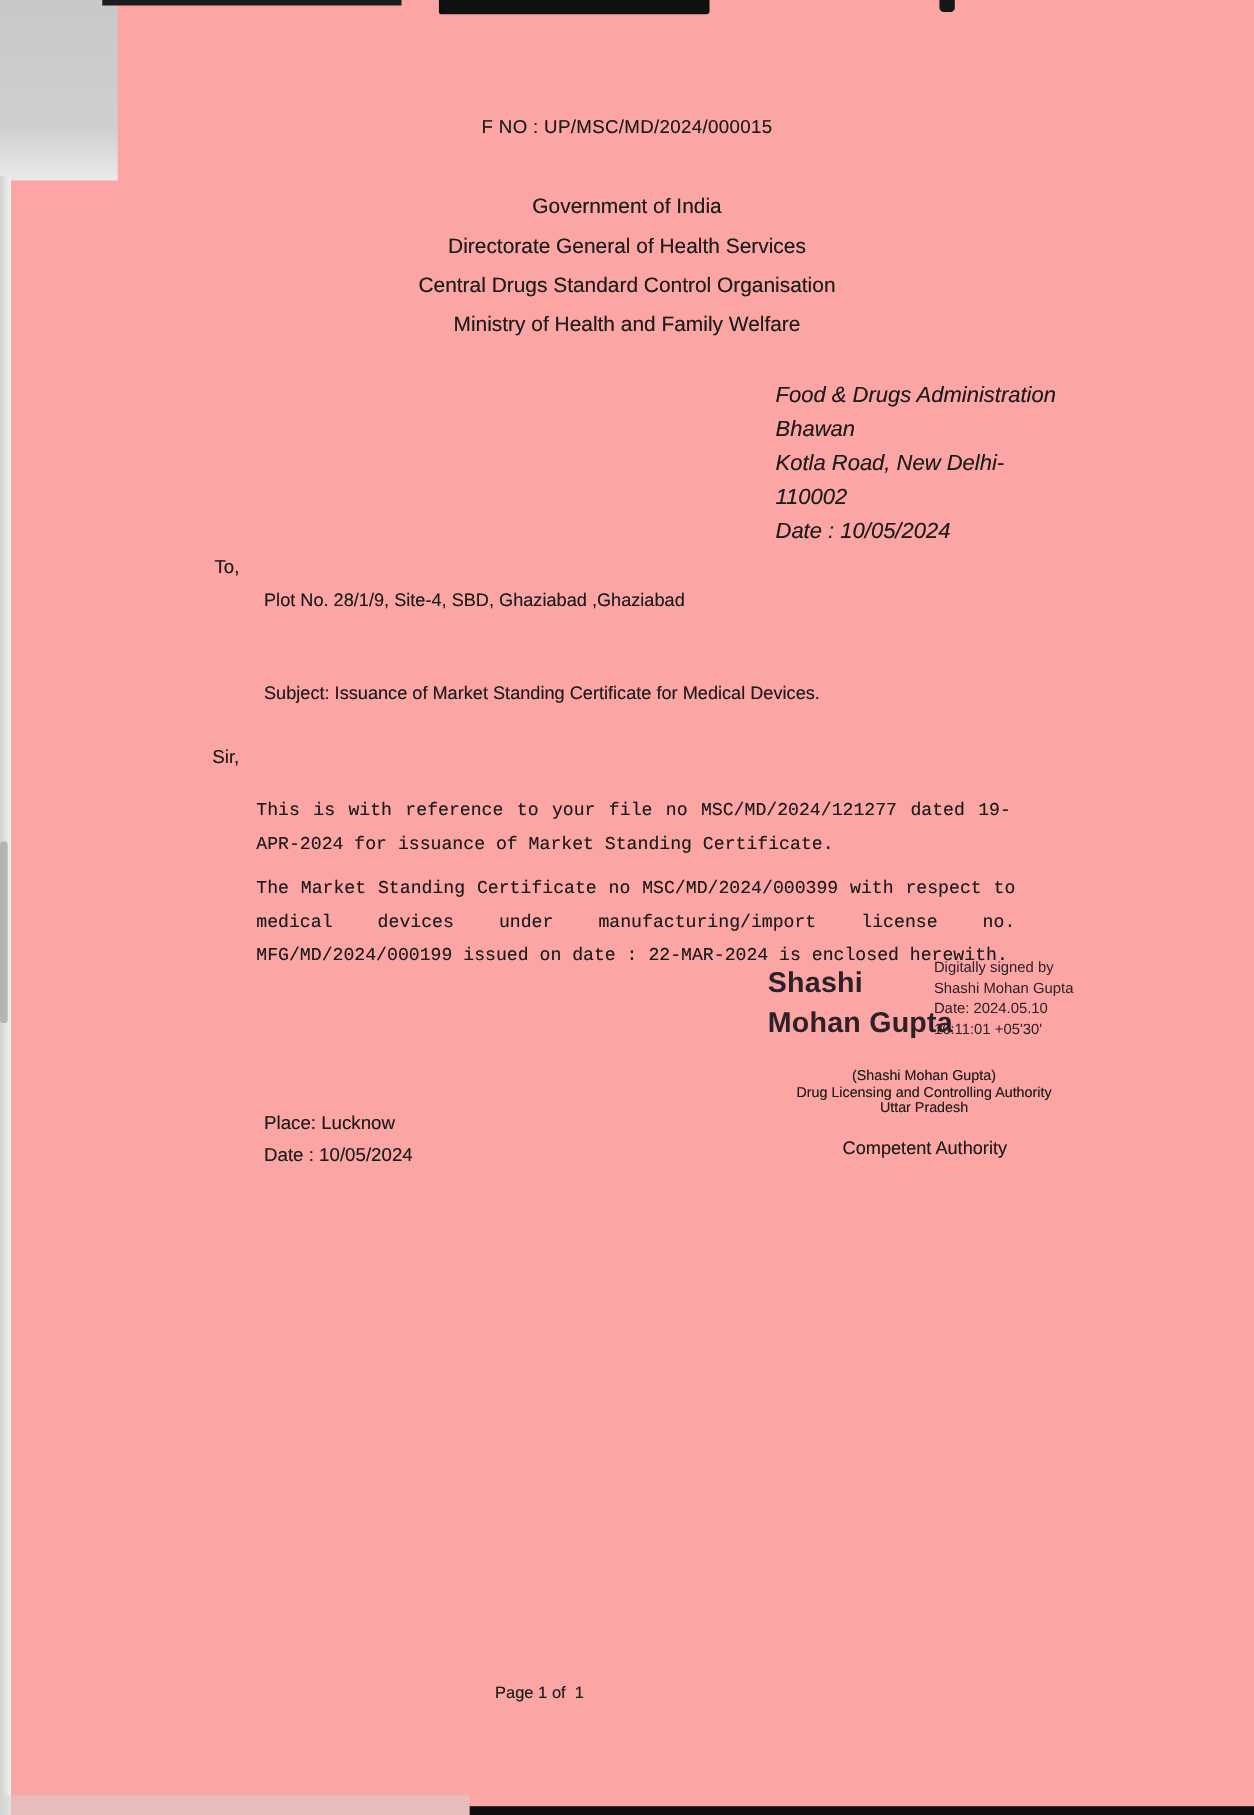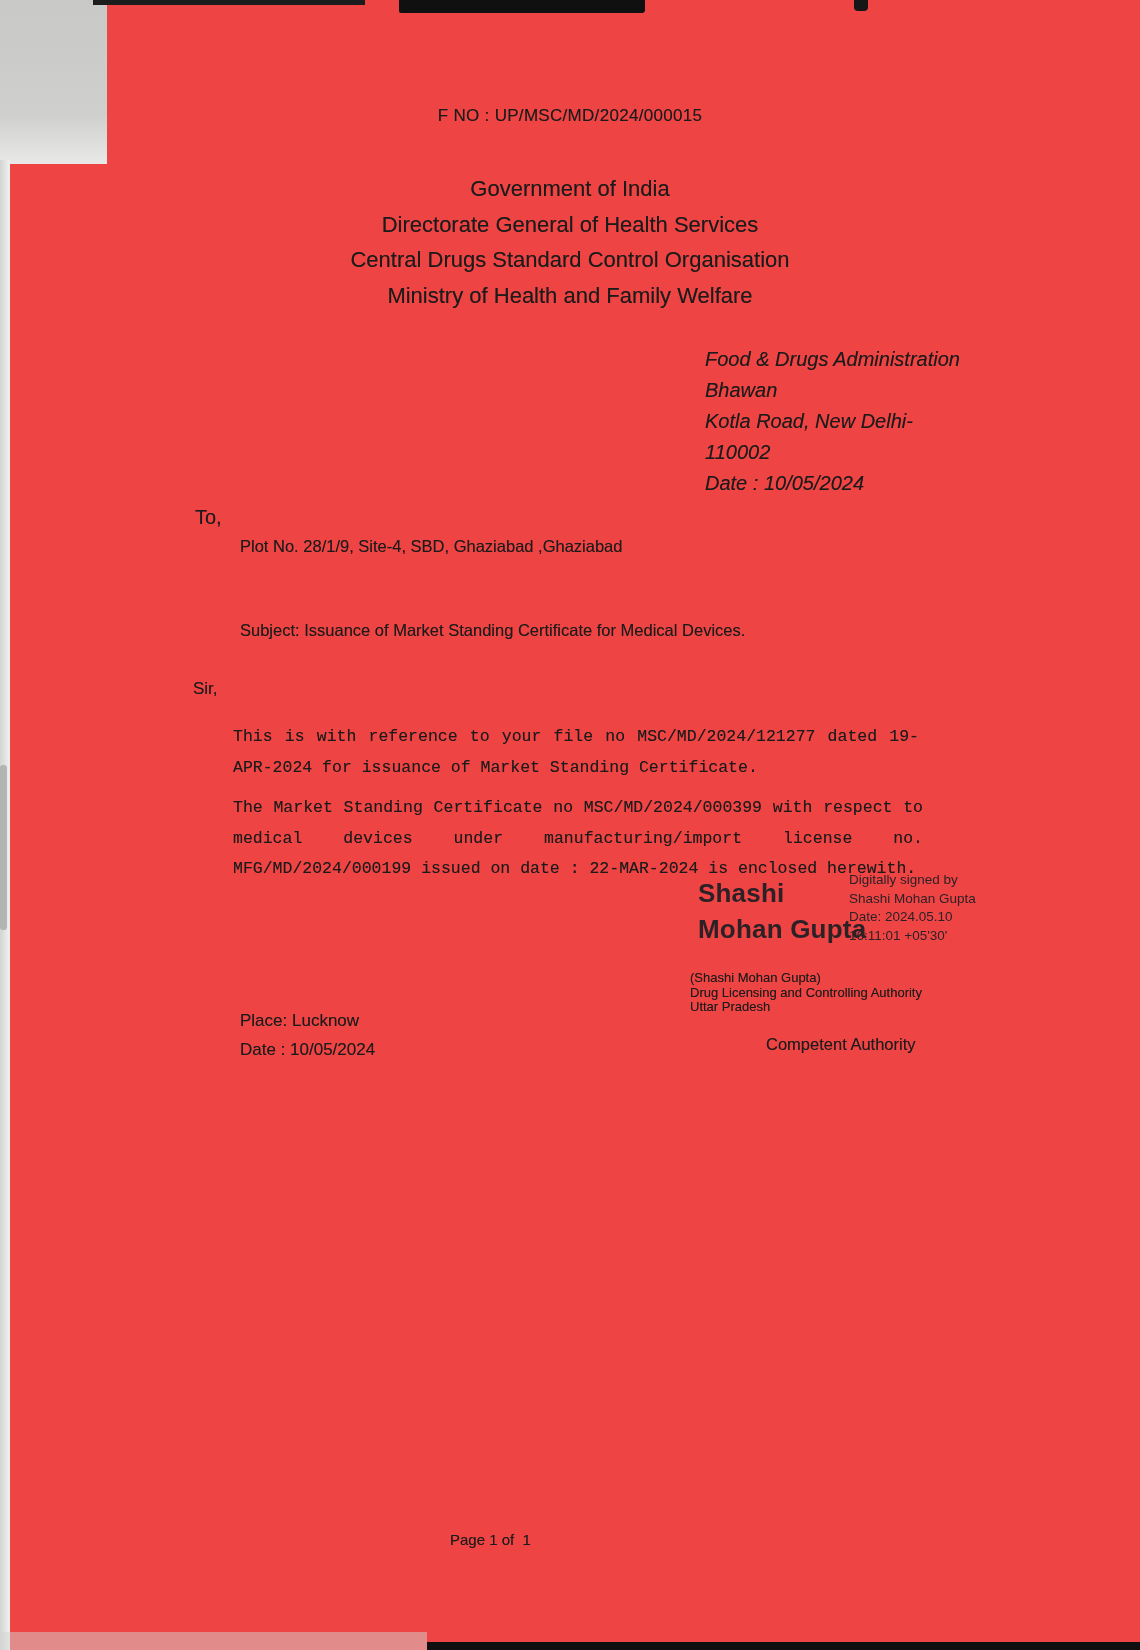--- a/index.html
+++ b/index.html
@@ -5,21 +5,21 @@
   html, body { margin: 0; padding: 0; }
   body {
     font-family: "Liberation Sans", "DejaVu Sans", sans-serif;
     background: #e9e9e7;
   }
   .page {
     position: relative;
     width: 1140px;
     height: 1650px;
     margin: 0 auto;
-    background: #ef4444;
+    background: #fca5a5;
     overflow: hidden;
     color: #1b1b1b;
   }
   .abs { position: absolute; }
   .txt { text-shadow: 0 0 0.4px rgba(20,20,20,0.45); }
 
   
   .a-top-line   { left: 93px;  top: 0; width: 272px; height: 5px;  background: #1c1c1c; }
   .a-top-bar    { left: 399px; top: 0; width: 246px; height: 13px; background: #101010; border-radius: 0 0 3px 2px; }
   .a-top-blob   { left: 854px; top: 0; width: 14px;  height: 11px; background: #161616; border-radius: 0 0 4px 4px; }
@@ -27,35 +27,35 @@
                   background: linear-gradient(180deg, #c8c8c6 0%, #cfcfcd 70%, #e9e9e7 100%); }
   .a-left-strip { left: 0; top: 160px; width: 10px; height: 1490px;
                   background: linear-gradient(90deg, #d3d3d1, #f1f1ef); }
   .a-left-smudge{ left: 0; top: 765px; width: 7px; height: 165px; background: #a9a9a7;
                   border-radius: 3px; opacity: 0.8; }
   .a-bottom-bar { left: 427px; top: 1642px; width: 713px; height: 8px; background: #0f0f0f; }
   .a-bottom-left{ left: 0; top: 1632px; width: 427px; height: 18px; background: #d4d4d2; opacity: 0.5; }
 
   
   .file-no    { left: 0; top: 106px; width: 100%; text-align: center; font-size: 17px; letter-spacing: 0.3px; }
-  .letterhead { left: 0; top: 171px; width: 100%; text-align: center; font-size: 22px; line-height: 35.5px; }
+  .letterhead { left: 0; top: 171px; width: 100%; text-align: center; font-size: 19px; line-height: 35.5px; }
   .office     { left: 705px; top: 344px; font-size: 20px; line-height: 31px; font-style: italic; }
-  .to-label   { left: 195px; top: 506px; font-size: 20px; }
+  .to-label   { left: 195px; top: 506px; font-size: 17px; }
   .recipient  { left: 240px; top: 533px; font-size: 16.5px; line-height: 27.5px; }
   .subject    { left: 240px; top: 621px; font-size: 16.5px; }
   .salutation { left: 193px; top: 679px; font-size: 17px; }
   .para       { font-size: 16.5px; line-height: 30.5px; text-align: justify; font-family: Liberation Mono, monospace; }
   .para-1     { left: 233px; top: 722px; width: 686px; }
   .para-2     { left: 233px; top: 793px; width: 690px; }
 
   .sig-name   { left: 698px; top: 875px; width: 200px; font-size: 26px; font-weight: 600;
                 line-height: 36px; color: #2c2127; letter-spacing: 0.2px; }
   .sig-detail { left: 849px; top: 871px; width: 160px; font-size: 13.5px; line-height: 18.5px;
                 color: #2c2127; font-weight: 500; }
-  .signer     { left: 690px; top: 971px; width: 300px; 
+  .signer     { left: 690px; top: 971px; width: 300px; text-align: center;
                 font-size: 13px; line-height: 14.5px; }
   .place      { left: 240px; top: 1011px; font-size: 17px; }
   .date-bot   { left: 240px; top: 1040px; font-size: 17px; }
   .authority  { left: 766px; top: 1035px; font-size: 16.5px; }
   .page-num   { left: 450px; top: 1531px; font-size: 15px; white-space: pre; }
 </style>
 </head>
 <body>
 
 <div class="page">

